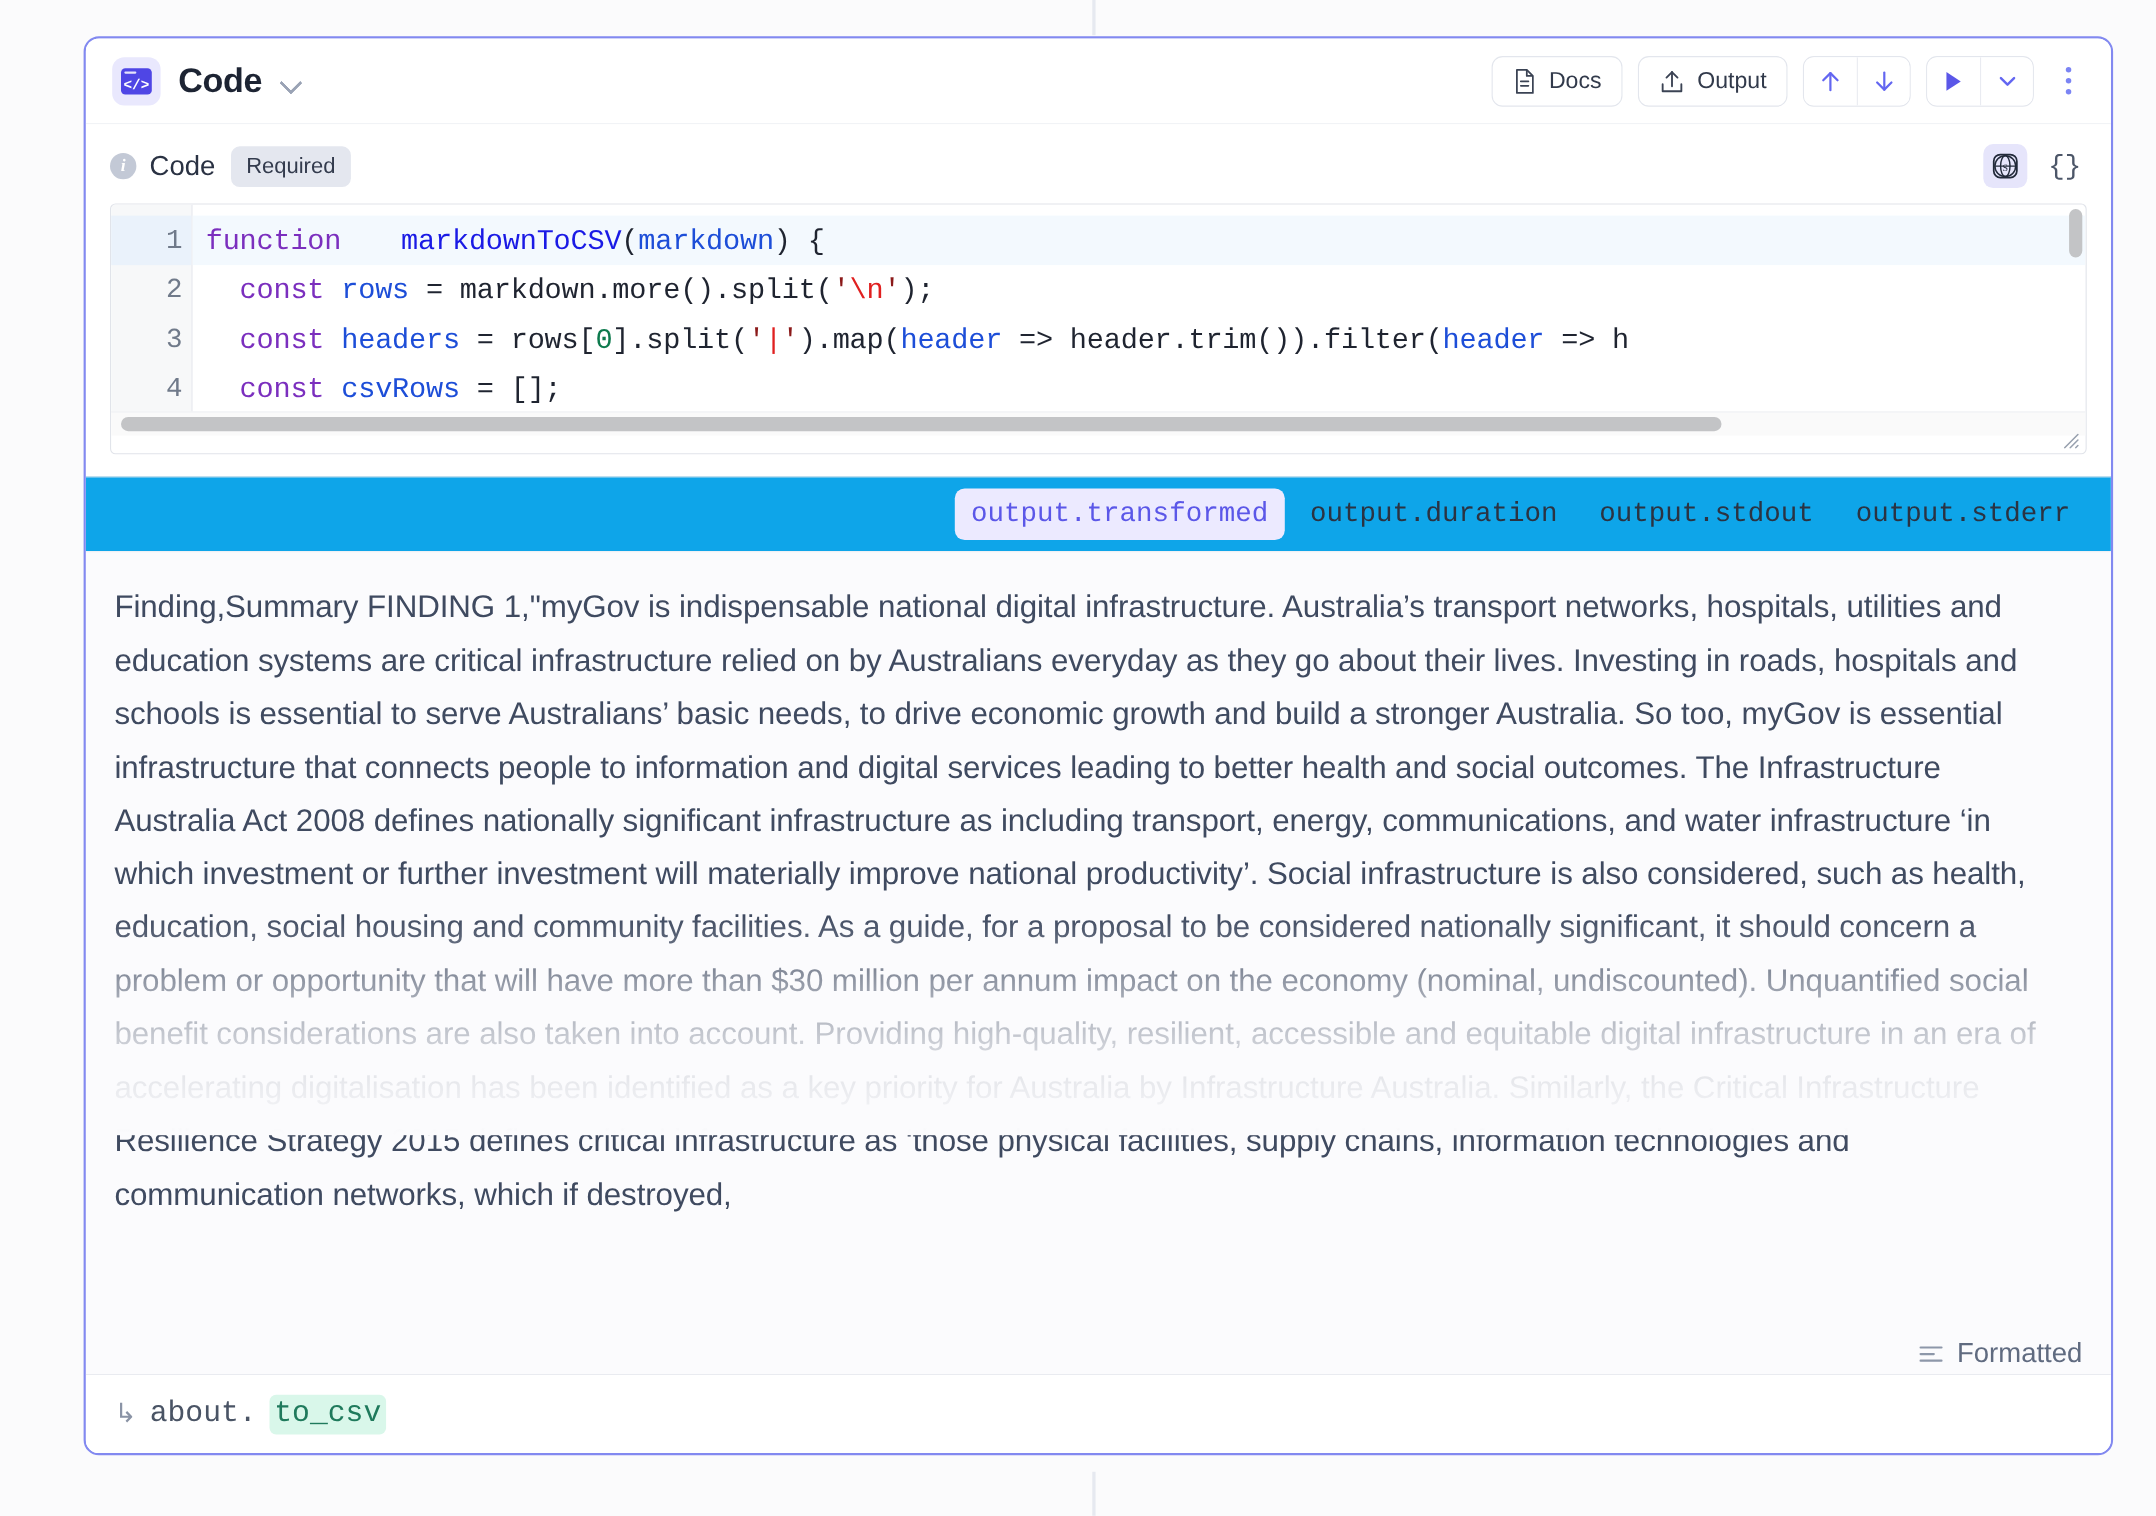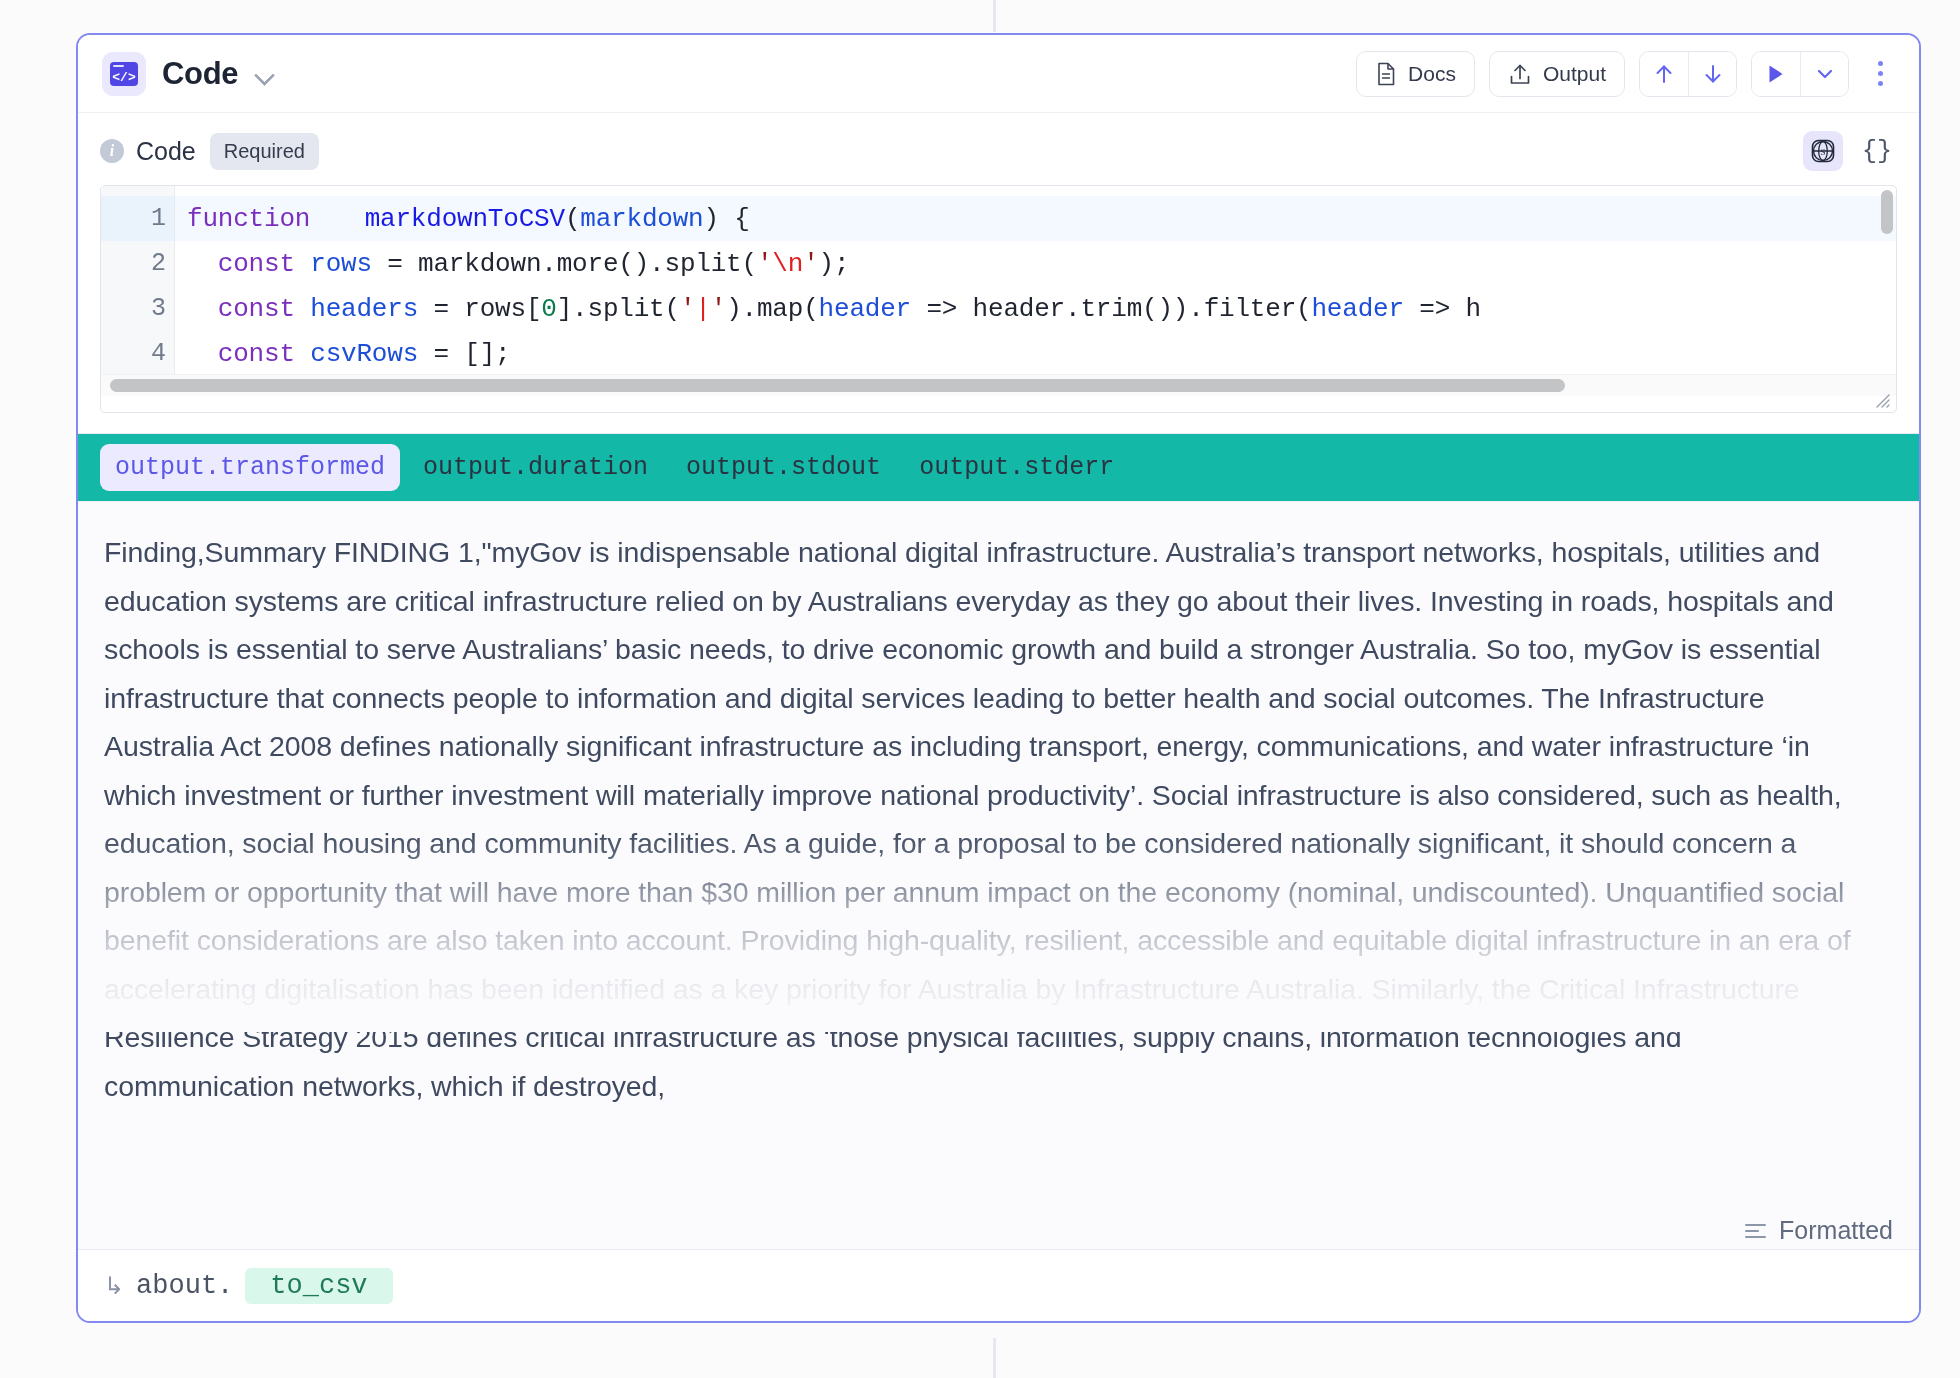--- a/index.html
+++ b/index.html
@@ -246,21 +246,22 @@
   }
 
   
   .tabs-row {
     border-top: 1px solid #e9ebf0;
     height: 68px;
     flex: 0 0 68px;
     display: flex; align-items: center;
     padding: 0 22px;
     gap: 8px;
-    background: #14b8a6;
+    background: #0ea5e9;
+    justify-content: flex-end;
   }
   .tab {
     font-family: "Liberation Mono", monospace;
     font-size: 25px;
     color: #2b3342;
     padding: 9px 15px;
     border-radius: 9px;
     cursor: pointer;
     white-space: nowrap;
   }
@@ -317,21 +318,21 @@
     font-family: "Liberation Mono", monospace;
     font-size: 27px;
     color: #4a5465;
   }
   .steps-chip {
     font-family: "Liberation Mono", monospace;
     font-size: 27px;
     color: #1f7a5c;
     background: #d9f7ea;
     border-radius: 6px;
-    padding: 3px 25px;
+    padding: 3px 4px;
   }
   svg { display: block; }
 </style>
 </head>
 <body>
 
 <div class="connector connector-top"></div>
 <div class="connector connector-bottom"></div>
 
 <div class="card">

